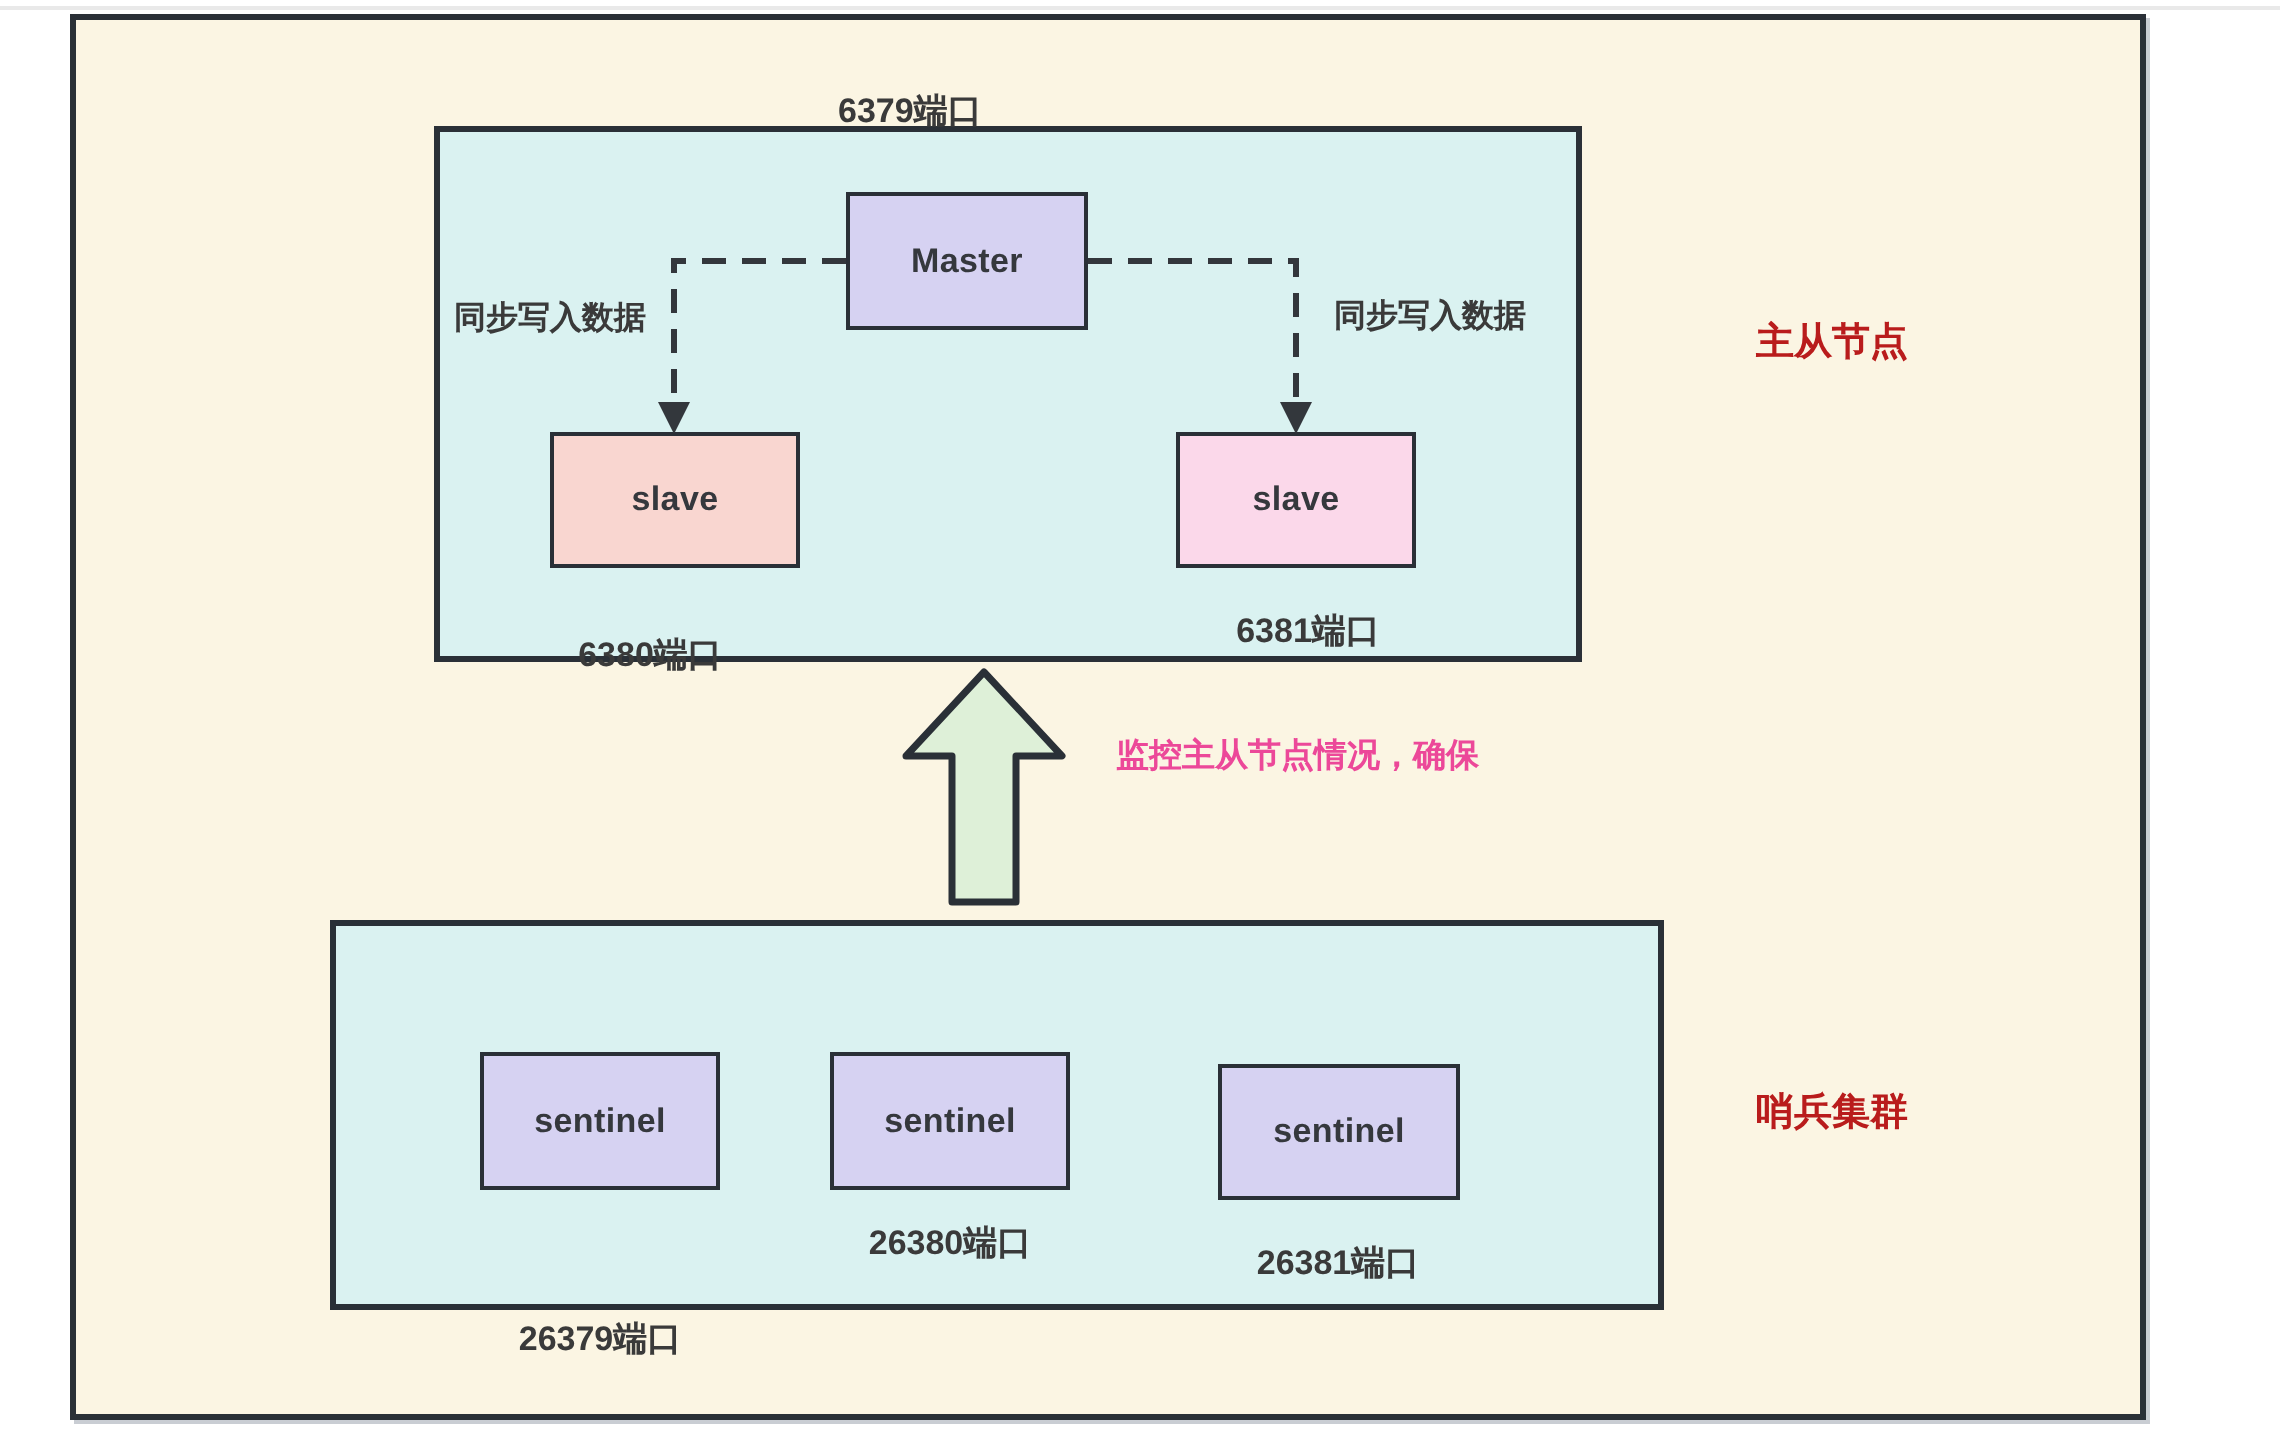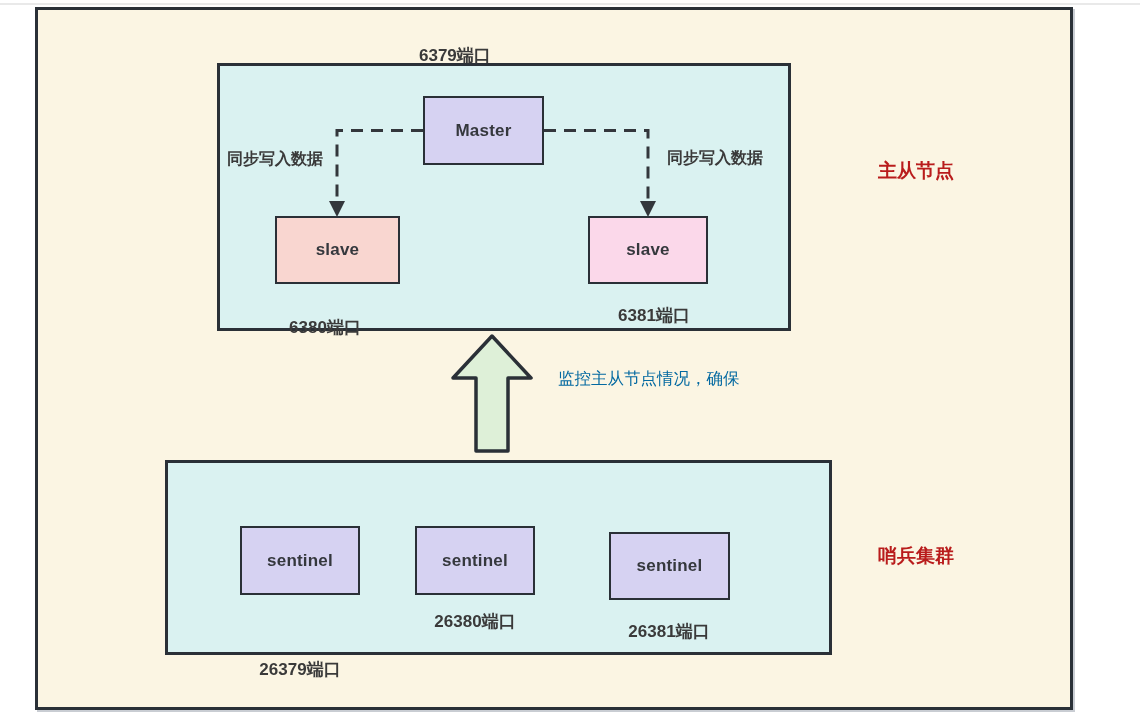--- a/index.html
+++ b/index.html
@@ -39,22 +39,22 @@
   .lbl-port{font-size:17px;text-align:center;width:130px;}
   .p-6380{left:260px;top:316px;}
   .p-6381{left:589px;top:304px;}
   .p-26379{left:235px;top:610px;margin-top:48px;}
   .p-26380{left:410px;top:610px;}
   .p-26381{left:604px;top:620px;}
   .lbl-side{font-size:19px;color:#b91c1c;}
   .s-master{left:878px;top:158px;}
   .s-sentinel{left:878px;top:543px;}
   .note{
-    position:absolute;left:558px;top:366px;font-weight:400;font-size:16.5px;
-    line-height:25px;color:#0369a1;white-space:nowrap;
+    position:absolute;left:558px;top:366px;font-weight:700;font-size:16.5px;
+    line-height:25px;color:#ec4899;white-space:nowrap;
   }
   .overlay{position:absolute;left:0;top:0;width:1140px;height:715px;pointer-events:none;}
 </style>
 </head>
 <body>
 
 <div class="stage">
 
   <div class="topline"></div>
 

